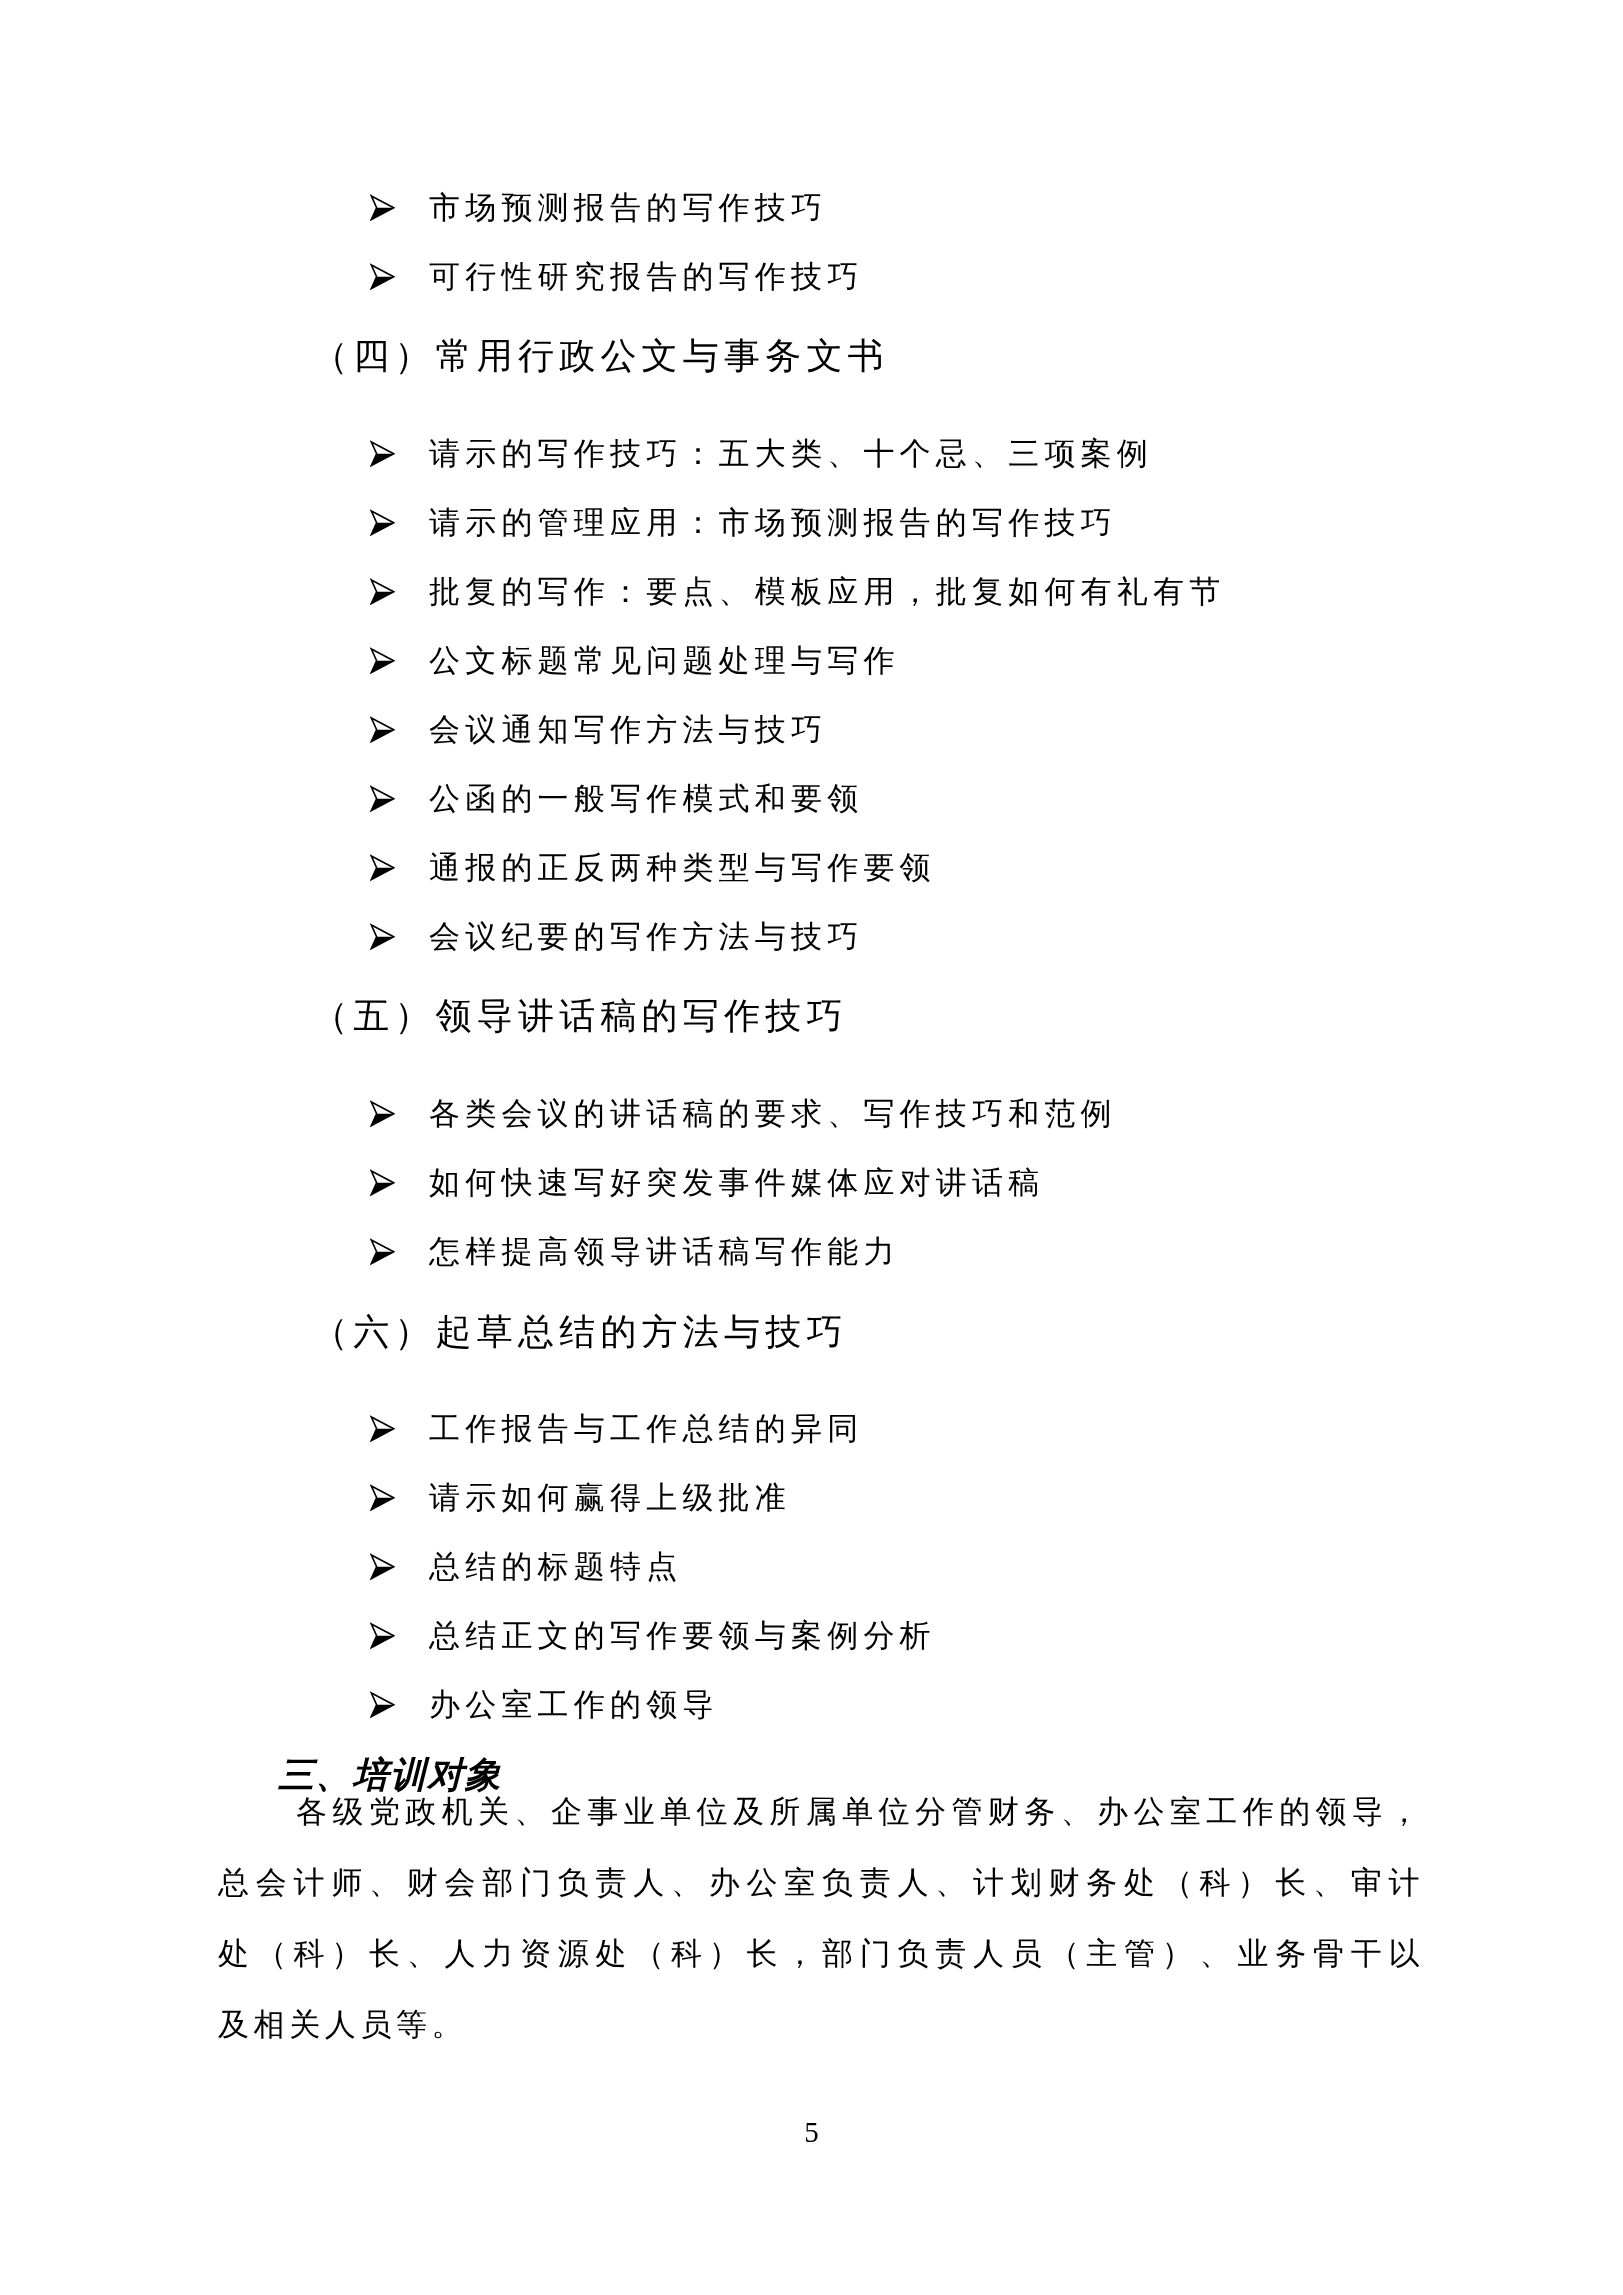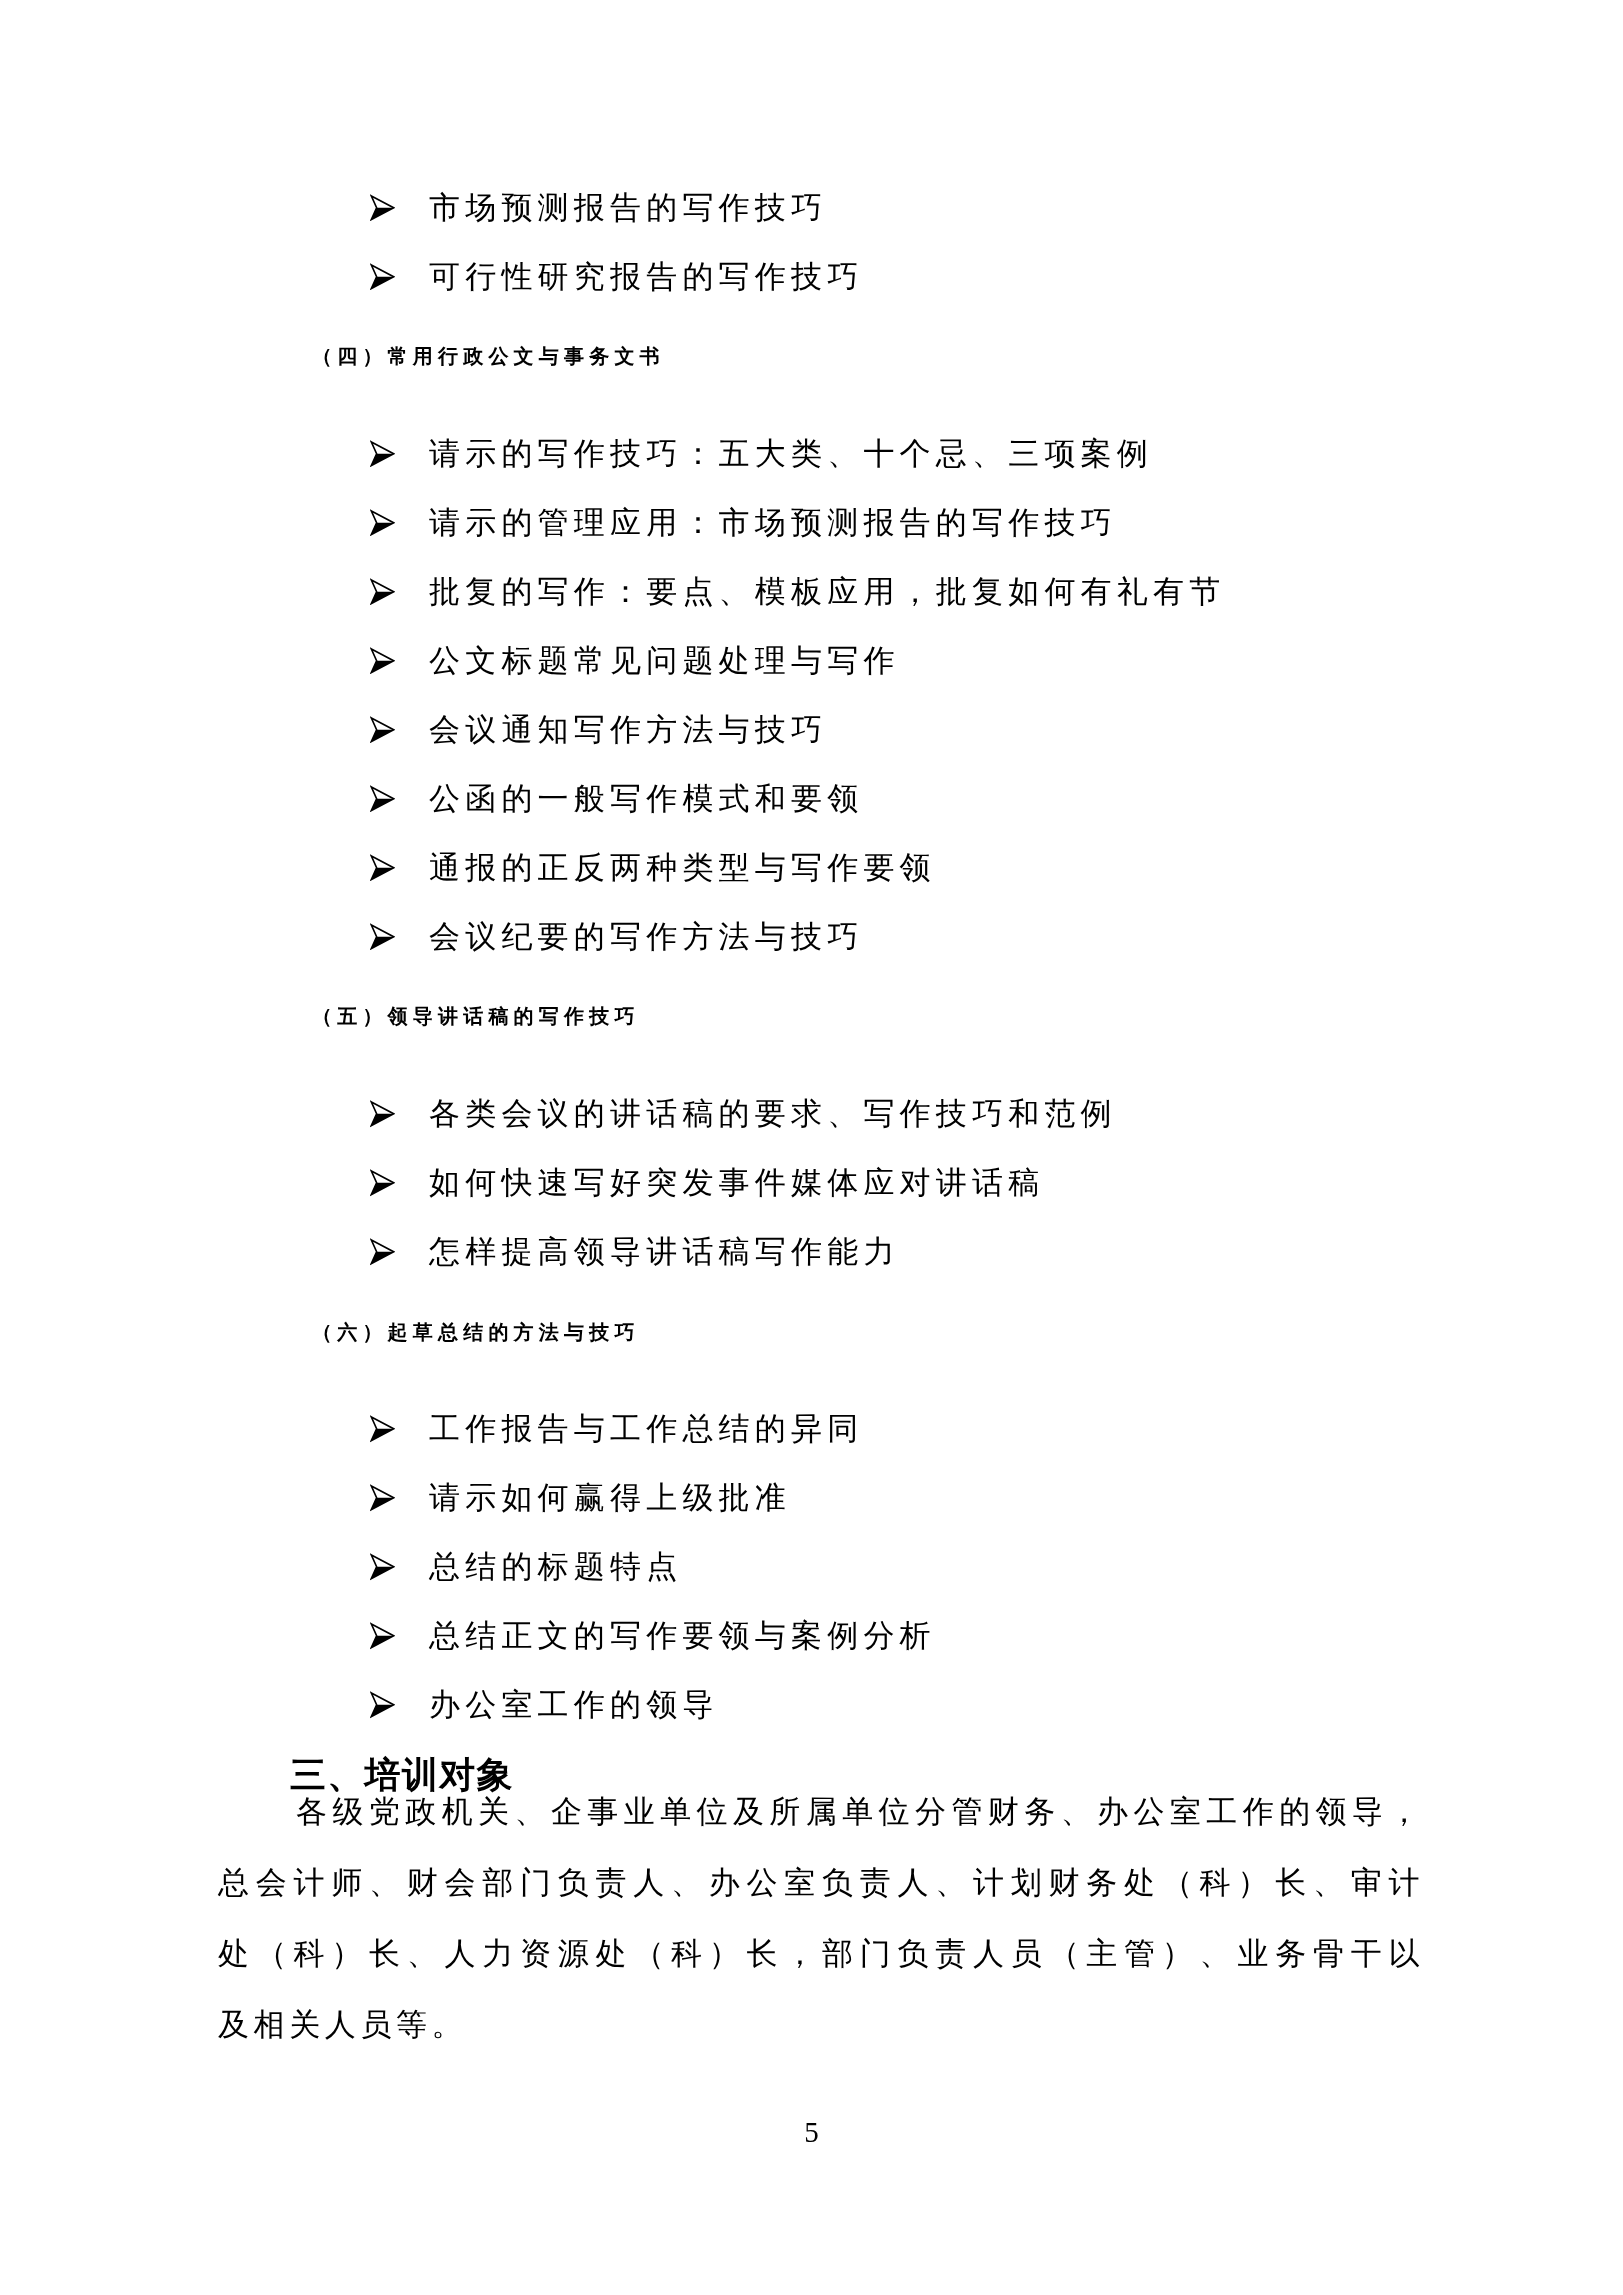--- a/index.html
+++ b/index.html
@@ -41,37 +41,38 @@
     font-size: 31px;
     letter-spacing: 5.2px;
     white-space: nowrap;
   }
   .section-header {
     height: 73px;
     line-height: 73px;
     padding-left: 312px;
     margin-top: 9.2px;
     margin-bottom: 26px;
-    font-size: 20px;
-    font-weight: bold;
+    font-size: 36px;
+    font-weight: normal;
     letter-spacing: 5.2px;
     white-space: nowrap;
   }
 
   
   .heading2 {
     position: absolute;
     top: 1738px;
-    left: 290px;
+    left: 278px;
     font-family: "Liberation Sans", "DejaVu Sans", sans-serif;
     font-weight: bold;
     font-size: 36px;
     line-height: 73px;
     letter-spacing: 1.3px;
     white-space: nowrap;
+    font-style: italic;
   }
 
   
   .para {
     position: absolute;
     top: 1776px;
     left: 218px;
     width: 1206px;
   }
   .para .pline {

